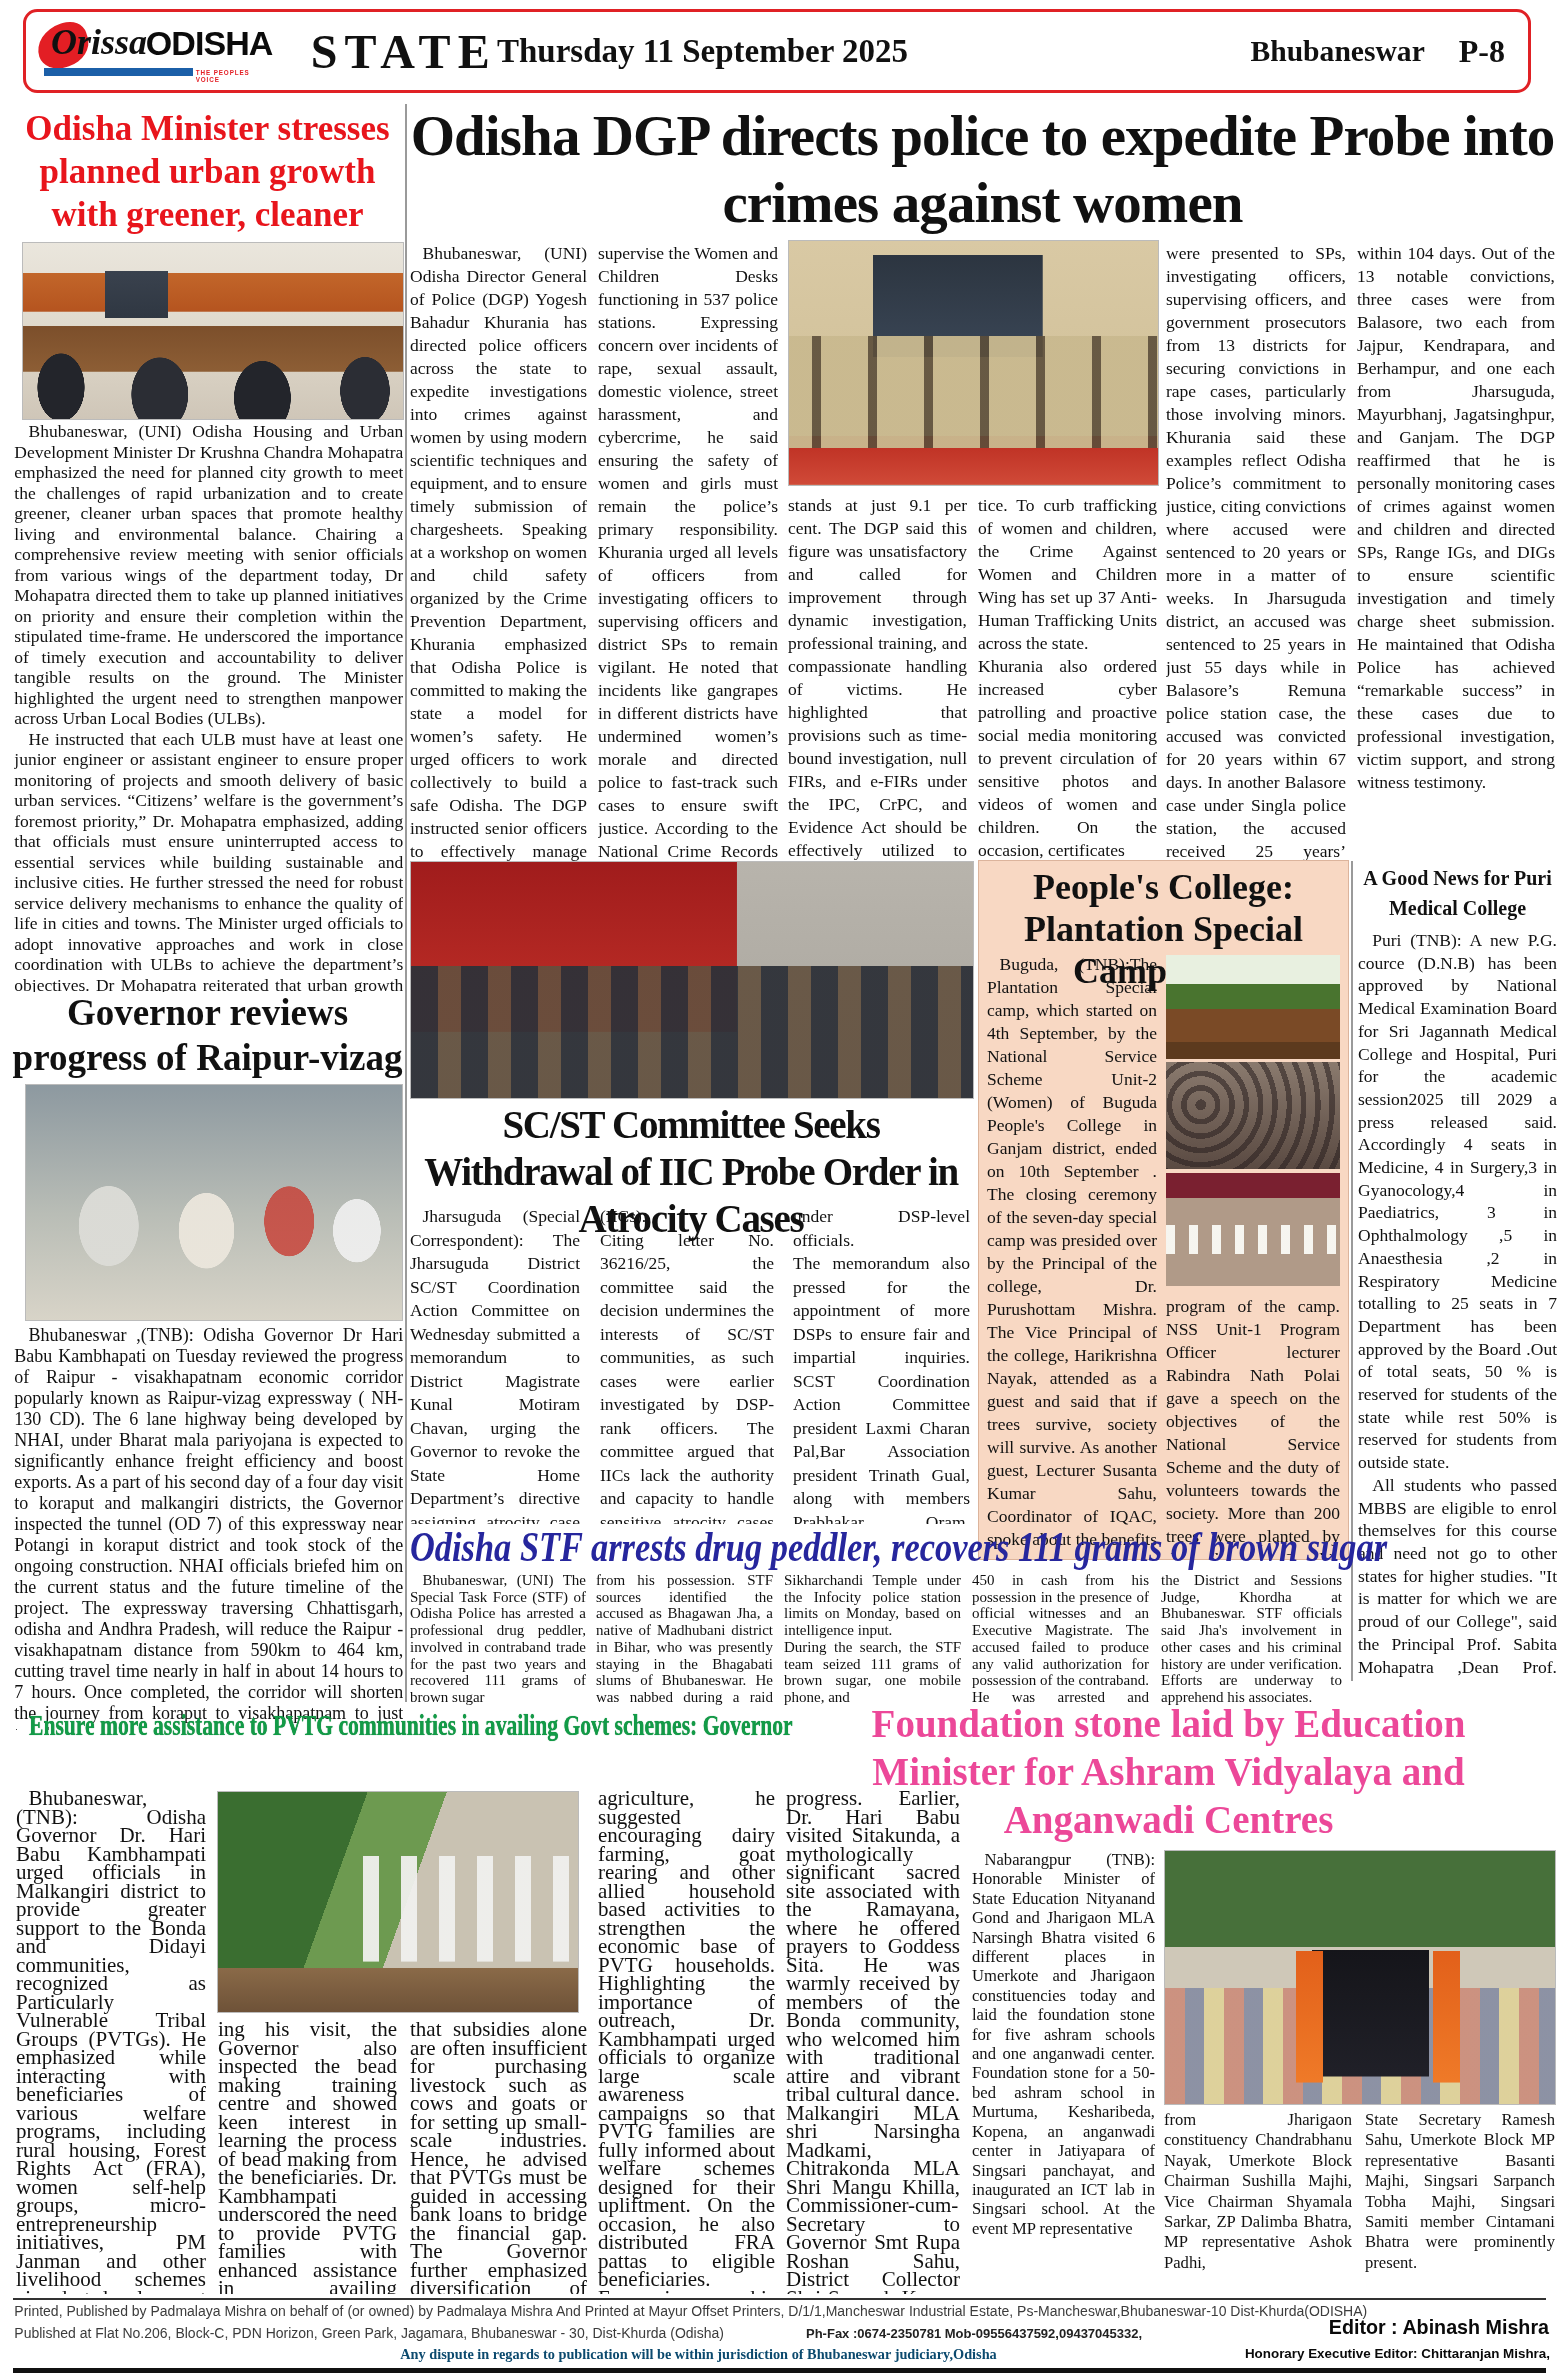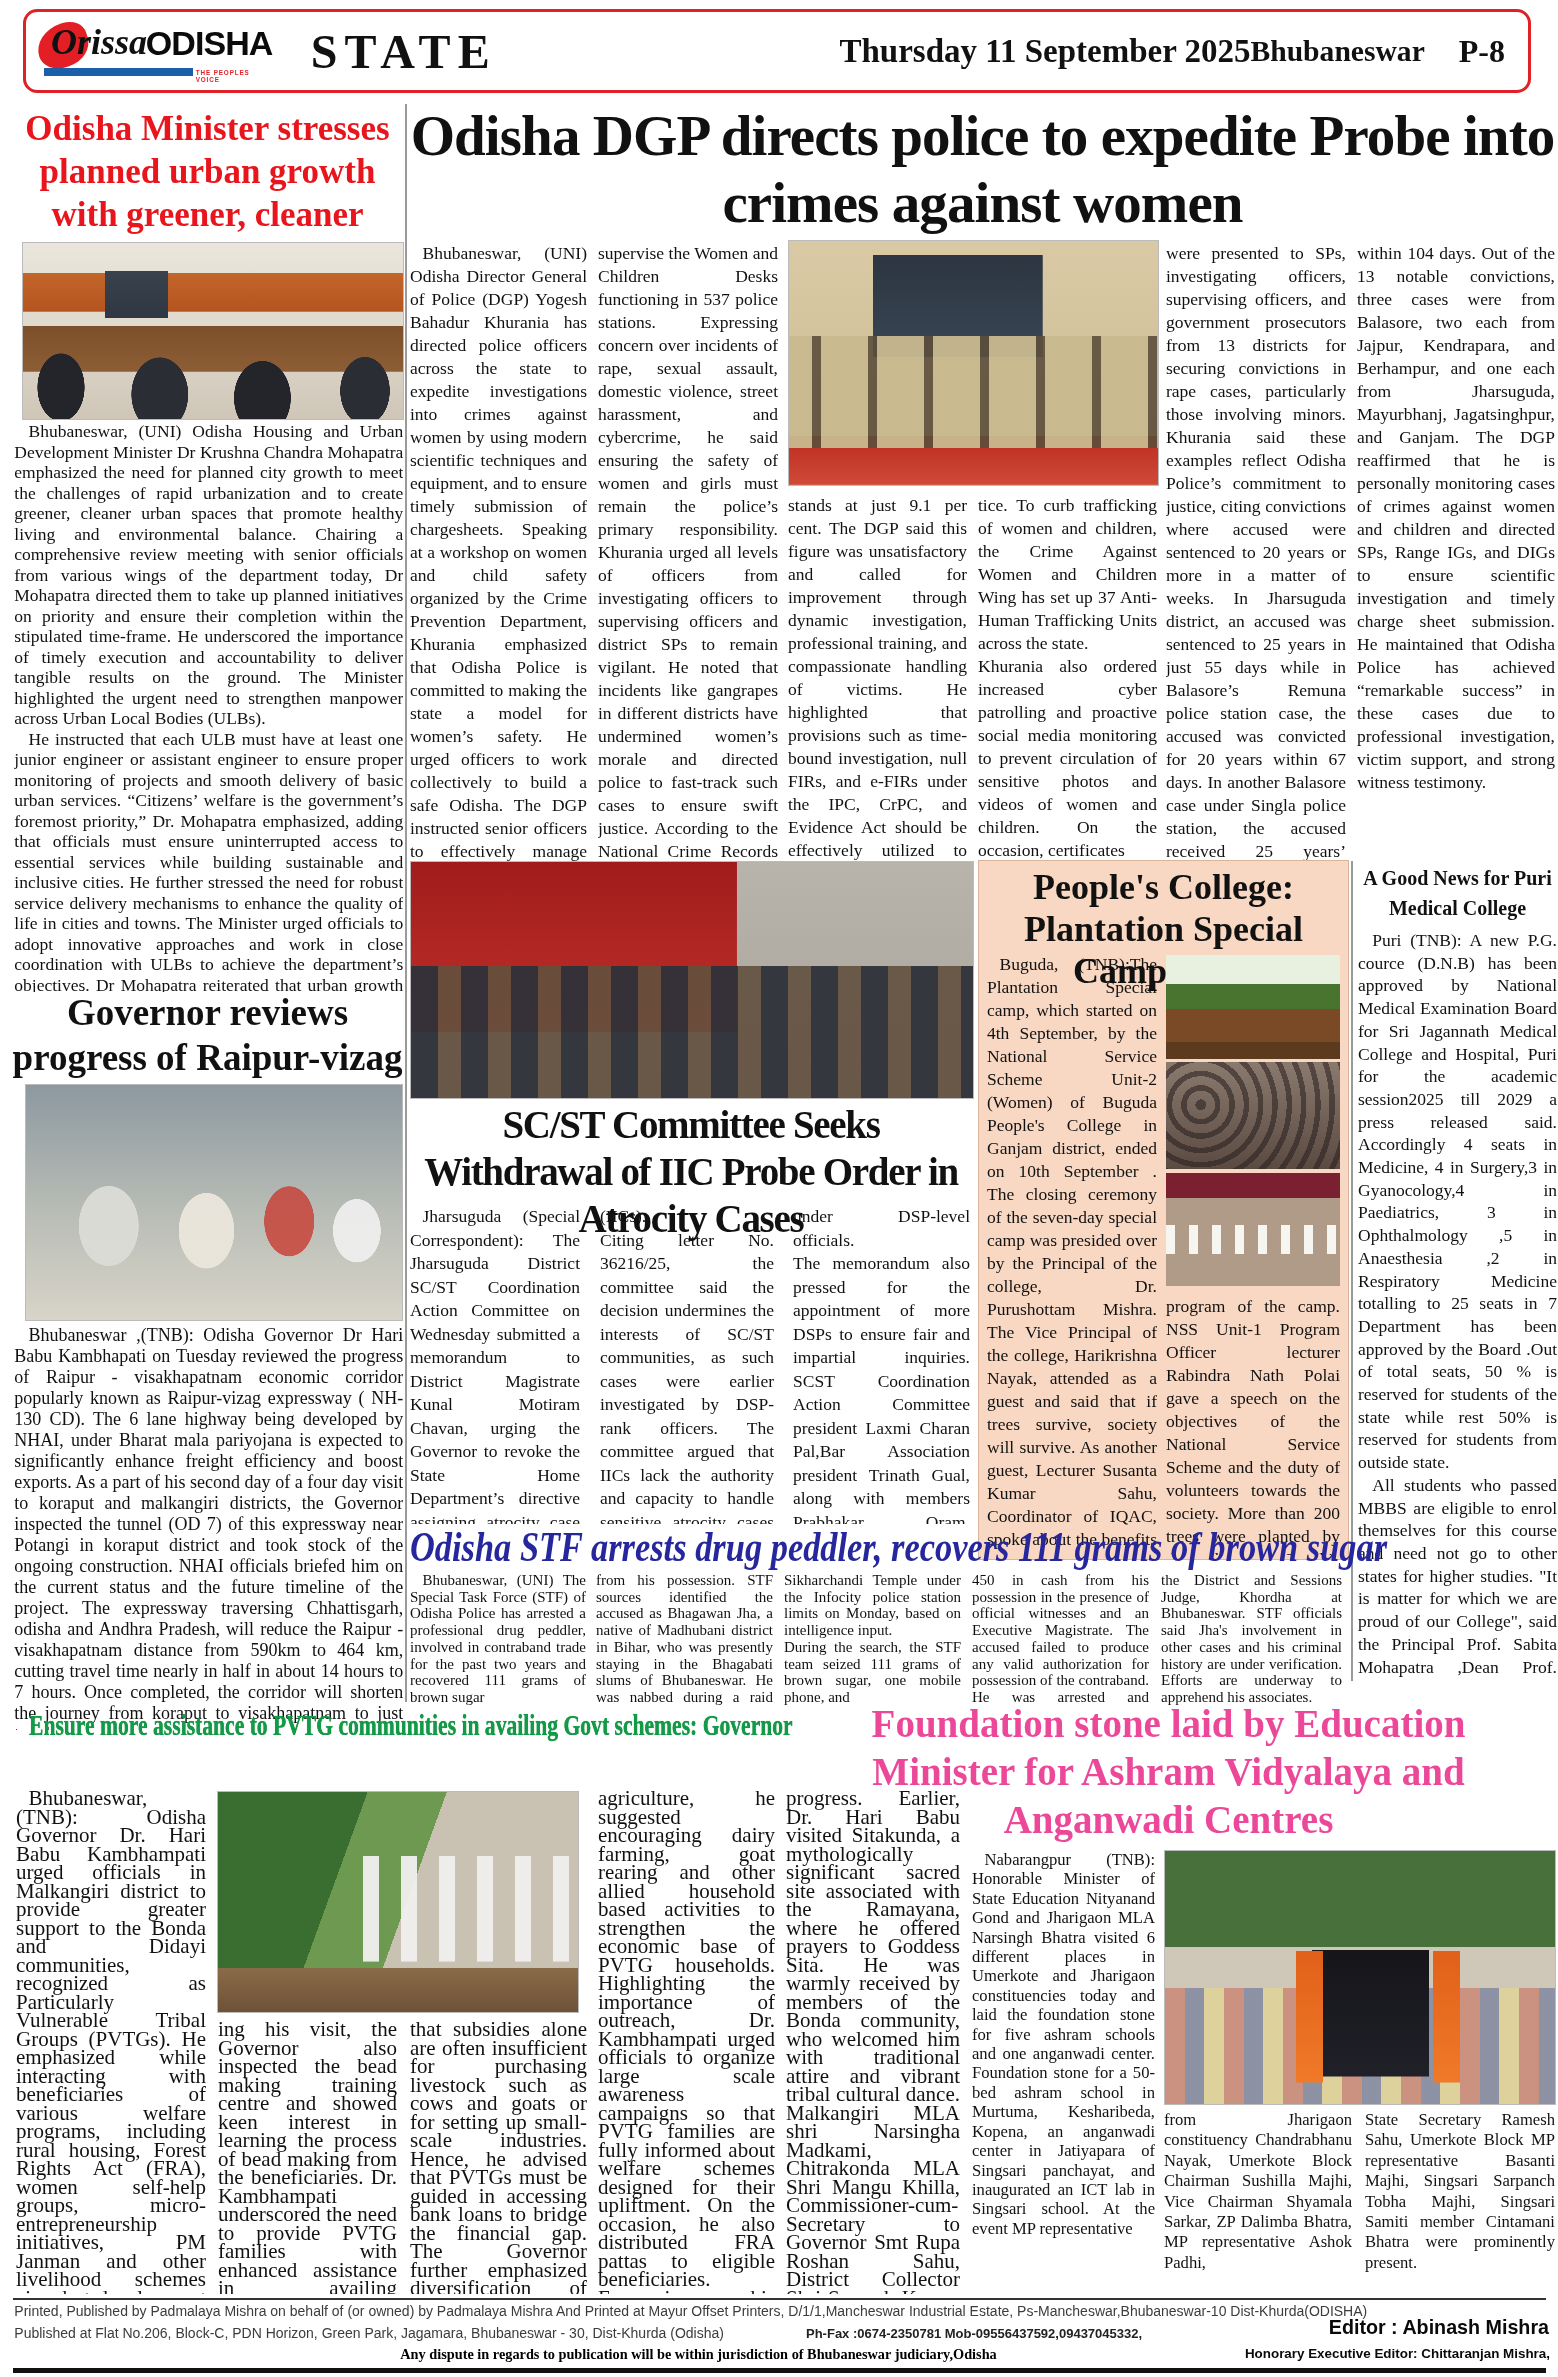--- a/index.html
+++ b/index.html
@@ -21,21 +21,21 @@
           box-sizing:border-box;background:#fff;}
   .logo{position:relative;width:226px;height:75px;margin-left:10.7px;flex:none;}
   .logo-brush{position:absolute;left:0;top:10.7px;width:52px;height:43px;background:#e31e24;
               border-radius:62% 40% 55% 45%;transform:rotate(-18deg);}
   .logo-orissa{position:absolute;left:14.3px;top:7.2px;font:italic bold 36px "Liberation Serif",serif;color:#101010;}
   .logo-today{position:absolute;left:109px;top:10.7px;font:bold 34px "Liberation Sans",sans-serif;
               letter-spacing:-0.9px;color:#0b0b0b;}
   .logo-bar{position:absolute;left:7.2px;top:54px;width:149px;height:8px;background:#1b5fa8;}
   .logo-tag{position:absolute;left:159px;top:55px;font:bold 6.3px "Liberation Sans",sans-serif;color:#e31e24;letter-spacing:0.9px;}
   .m-state{margin-left:48px;font:bold 48px "Liberation Serif",serif;letter-spacing:7.2px;flex:none;}
-  .m-date{flex:1;text-align:right;font:bold 33px "Liberation Serif",serif;}
+  .m-date{flex:1;text-align:left;font:bold 33px "Liberation Serif",serif;}
   .m-city{font:bold 29.6px "Liberation Serif",serif;margin-right:34px;flex:none;}
   .m-page{font:600 32px "Liberation Serif",serif;margin-right:23px;flex:none;}
 
   
   .t-urban{left:12.5px;top:107px;width:390px;font-size:35px;line-height:43px;color:#e8151c;}
   .t-gov{left:12.5px;top:990px;width:390px;font-size:37px;line-height:45px;}
   .t-dgp{left:407px;top:102px;width:1151px;font-size:57px;line-height:67px;letter-spacing:-0.9px;}
   .t-scst{left:408px;top:1101px;width:566px;font-size:39px;line-height:47px;letter-spacing:-1.3px;}
   .t-peoples{padding-top:5.4px;font-size:36px;line-height:42px;}
   .t-puri{left:1358px;top:863px;width:199px;font-size:20px;line-height:30px;}
@@ -130,21 +130,21 @@
       linear-gradient(180deg,#47703a 0 38%,#cfc8b8 38% 100%);
     background-repeat:no-repeat;
     background-size:7% 52%,7% 52%,30% 50%,100% 46%,100% 100%;
     background-position:36% 82%,74% 82%,54% 78%,50% 100%,0 0;}
 
   
   .f-line1{left:14.3px;top:2303px;width:1533px;font:14px "Liberation Sans",sans-serif;color:#3c3c3c;}
   .f-line2{left:14.3px;top:2325px;width:788px;font:14px "Liberation Sans",sans-serif;color:#3c3c3c;}
   .f-phone{left:806px;top:2326px;width:358px;font:bold 13px "Liberation Sans",sans-serif;color:#222;}
   .f-editor{left:1155px;top:2316px;width:394px;text-align:right;font:bold 19.7px "Liberation Sans",sans-serif;color:#0a0a0a;}
-  .f-dispute{left:358px;top:2346px;width:681px;text-align:center;font:bold 14.3px "Liberation Serif",serif;color:#000000;}
+  .f-dispute{left:358px;top:2346px;width:681px;text-align:center;font:bold 14.3px "Liberation Serif",serif;color:#0c4a6e;}
   .f-honorary{left:1084px;top:2346px;width:466px;text-align:right;font:bold 13.4px "Liberation Sans",sans-serif;color:#0a0a0a;}
 </style>
 </head>
 <body>
 
 <div class="page">
 
   <div class="header">
     <div class="logo">
       <div class="logo-brush"></div>

